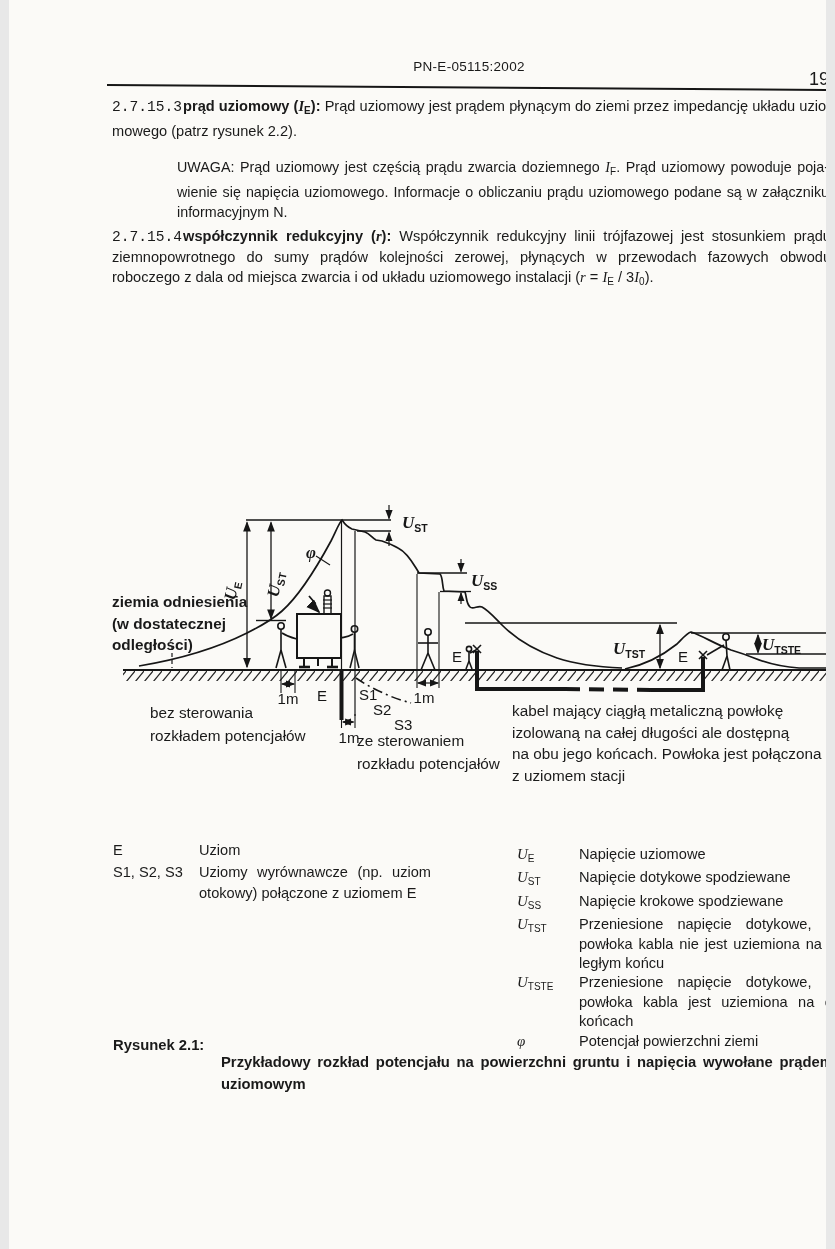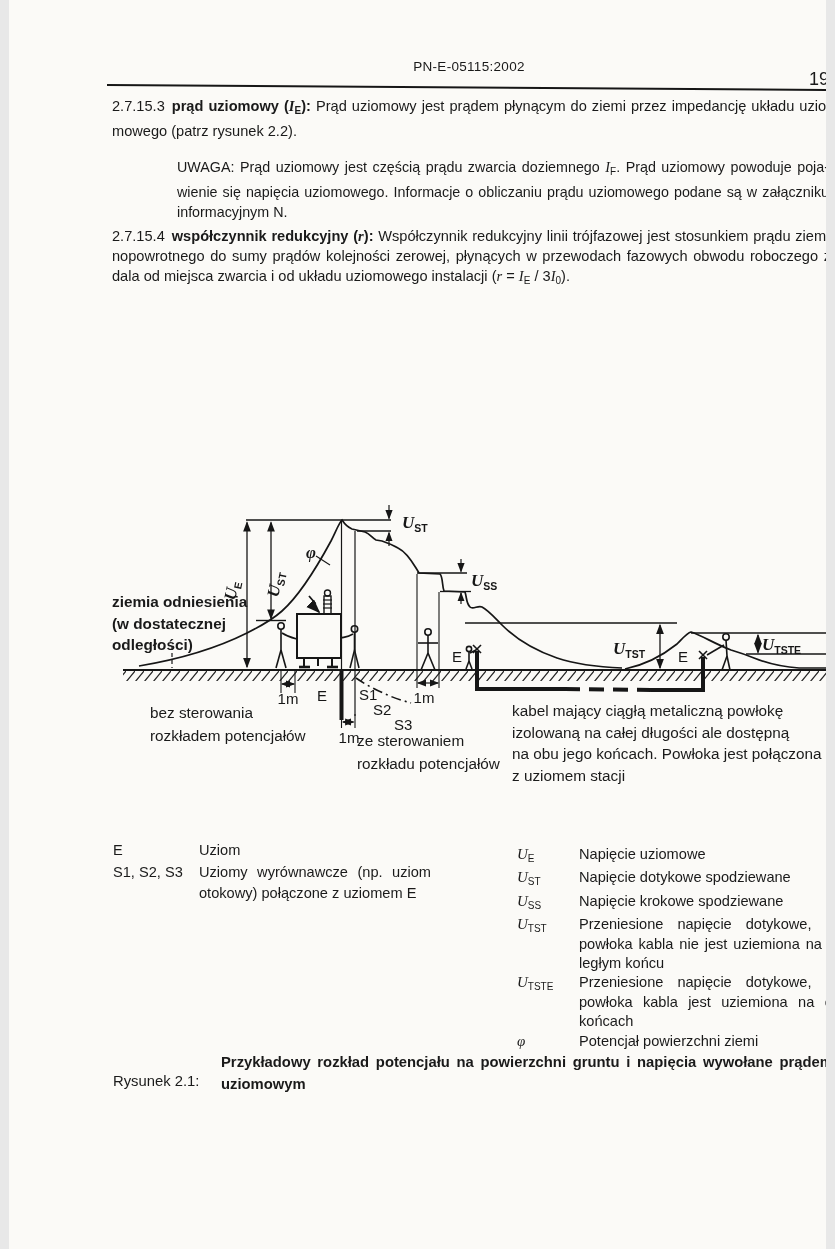--- a/index.html
+++ b/index.html
@@ -11,42 +11,42 @@
   .abs{position:absolute;}
   
   .std-title{left:100px;top:59px;width:720px;text-align:center;font-size:13.5px;letter-spacing:.3px;}
   .page-num{left:800px;top:69px;font-size:18px;}
   .head-rule{left:98px;top:84px;width:724px;height:2.4px;background:#161616;transform:rotate(.4deg);transform-origin:left center;}
   
   .para{font-size:14.6px;line-height:20px;text-align:justify;}
   .p1{left:103px;top:96px;width:719px;}
   .note{left:168px;top:157px;width:652px;font-size:14.3px;line-height:20px;text-align:justify;}
   .p2{left:103px;top:226px;width:719px;}
-  .secnum{padding-right:7px;}
+  .secnum{padding-right:1px;font-family:Liberation Mono, monospace;}
   .term{font-weight:bold;}
   .sym{font-family:"Liberation Serif",serif;font-style:italic;}
   .sb{font-size:10px;vertical-align:-3px;font-style:normal;font-family:"Liberation Sans",sans-serif;}
   
   .dcap{font-size:15.3px;line-height:21.5px;white-space:nowrap;}
   .cap-ref{left:103px;top:591px;font-weight:bold;}
   .cap-nocontrol{left:141px;top:701px;line-height:23px;}
   .cap-withcontrol{left:348px;top:729px;line-height:23px;}
   .cap-cable{left:503px;top:700px;line-height:21.5px;}
   
   .legend{font-size:14.6px;}
   .lrow{display:flex;align-items:flex-start;}
   .legend-left{left:104px;top:840px;width:340px;line-height:21.5px;}
   .legend-left .lsym{width:86px;flex:none;}
   .legend-left .ldesc{width:232px;text-align:justify;}
   .legend-right{left:508px;top:845px;width:340px;line-height:19.4px;}
   .legend-right .lsym{width:62px;flex:none;}
   .legend-right .ldesc{width:270px;text-align:justify;}
   .legend .sym{font-size:15px;}
   
-  .fig-label{left:104px;top:1073px;font-size:14.8px;font-weight:normal;}
+  .fig-label{left:104px;top:1037px;font-size:14.8px;font-weight:bold;}
   .fig-text{left:212px;top:1051px;width:612px;font-size:14.8px;font-weight:bold;line-height:22px;text-align:justify;}
   
   .diagram{position:absolute;left:0;top:485px;width:835px;height:330px;}
   .diagram text{font-family:"Liberation Sans",sans-serif;fill:#161616;}
   .diagram .dimlab{font-family:"Liberation Serif",serif;font-style:italic;font-weight:bold;font-size:17px;}
   .diagram .dimsub{font-family:"Liberation Sans",sans-serif;font-style:normal;font-weight:bold;font-size:10.5px;}
   .diagram .plain{font-size:15px;}
   .k{stroke:#161616;fill:none;}
 </style>
 </head>

